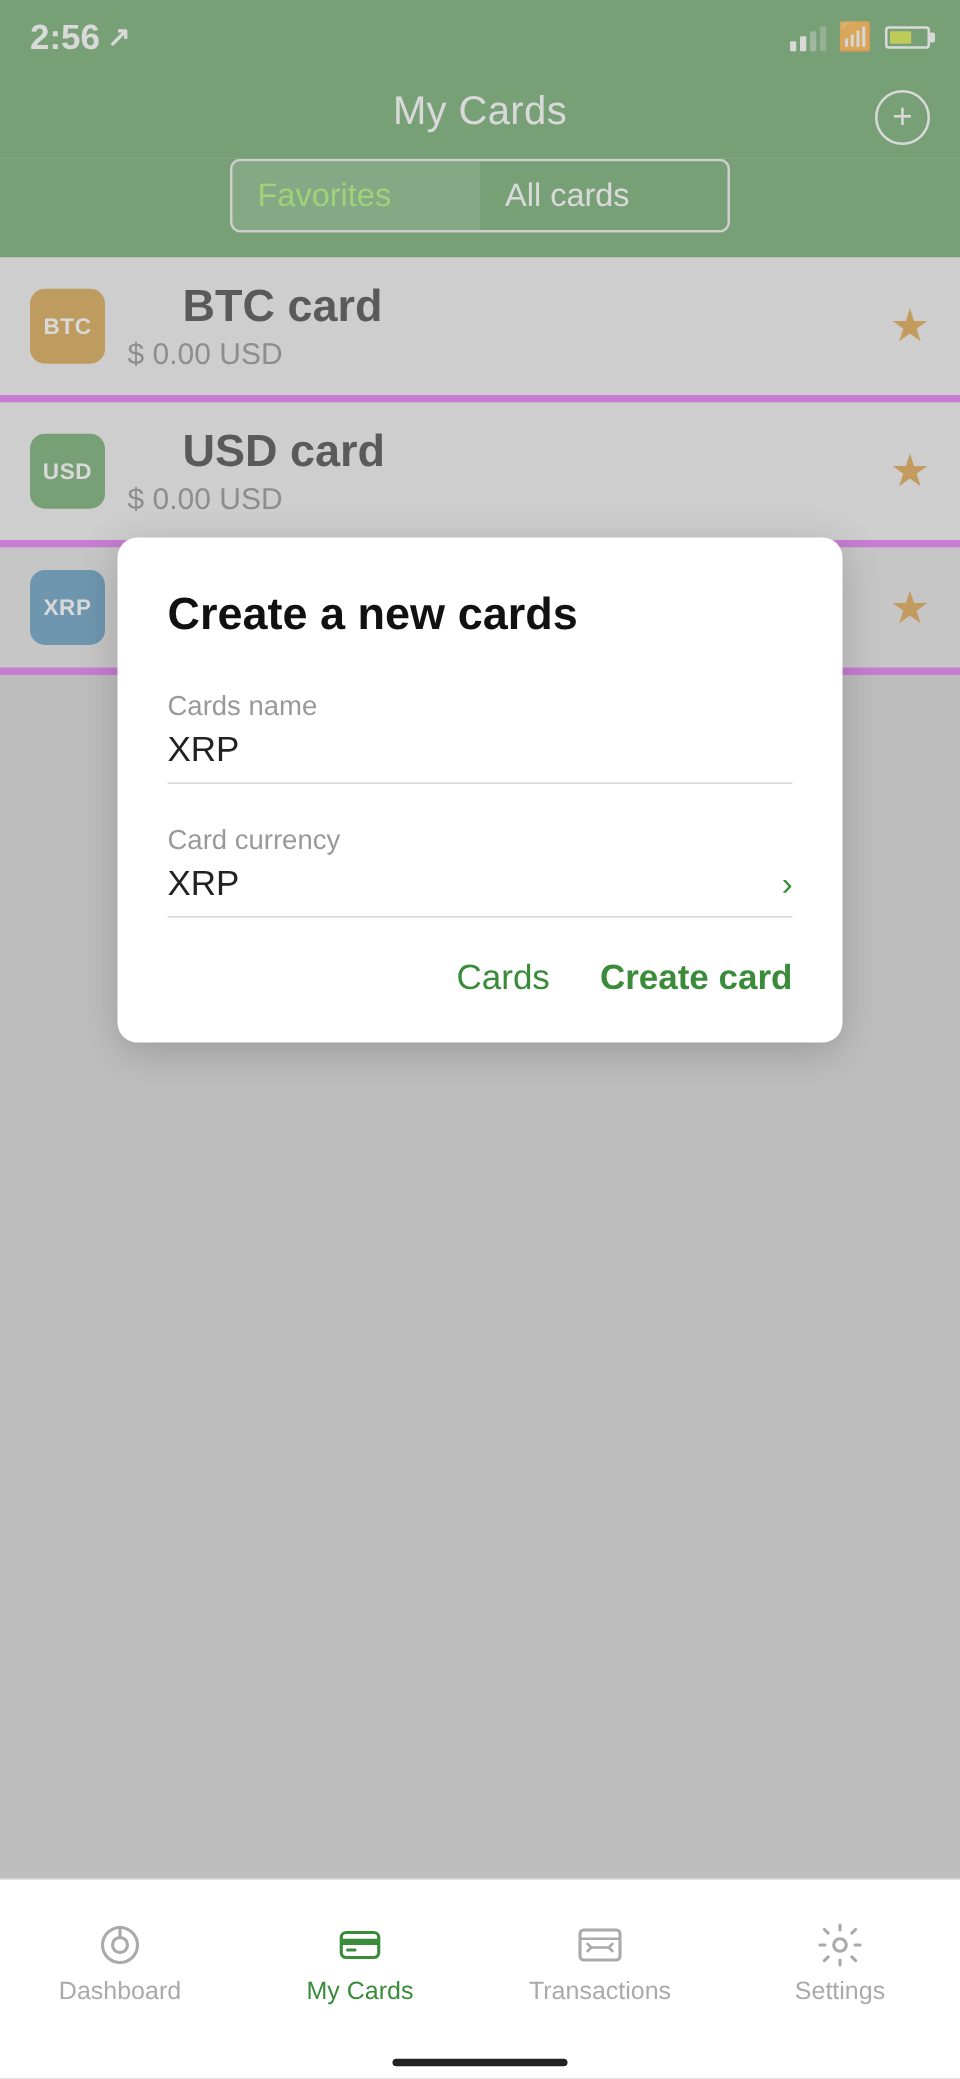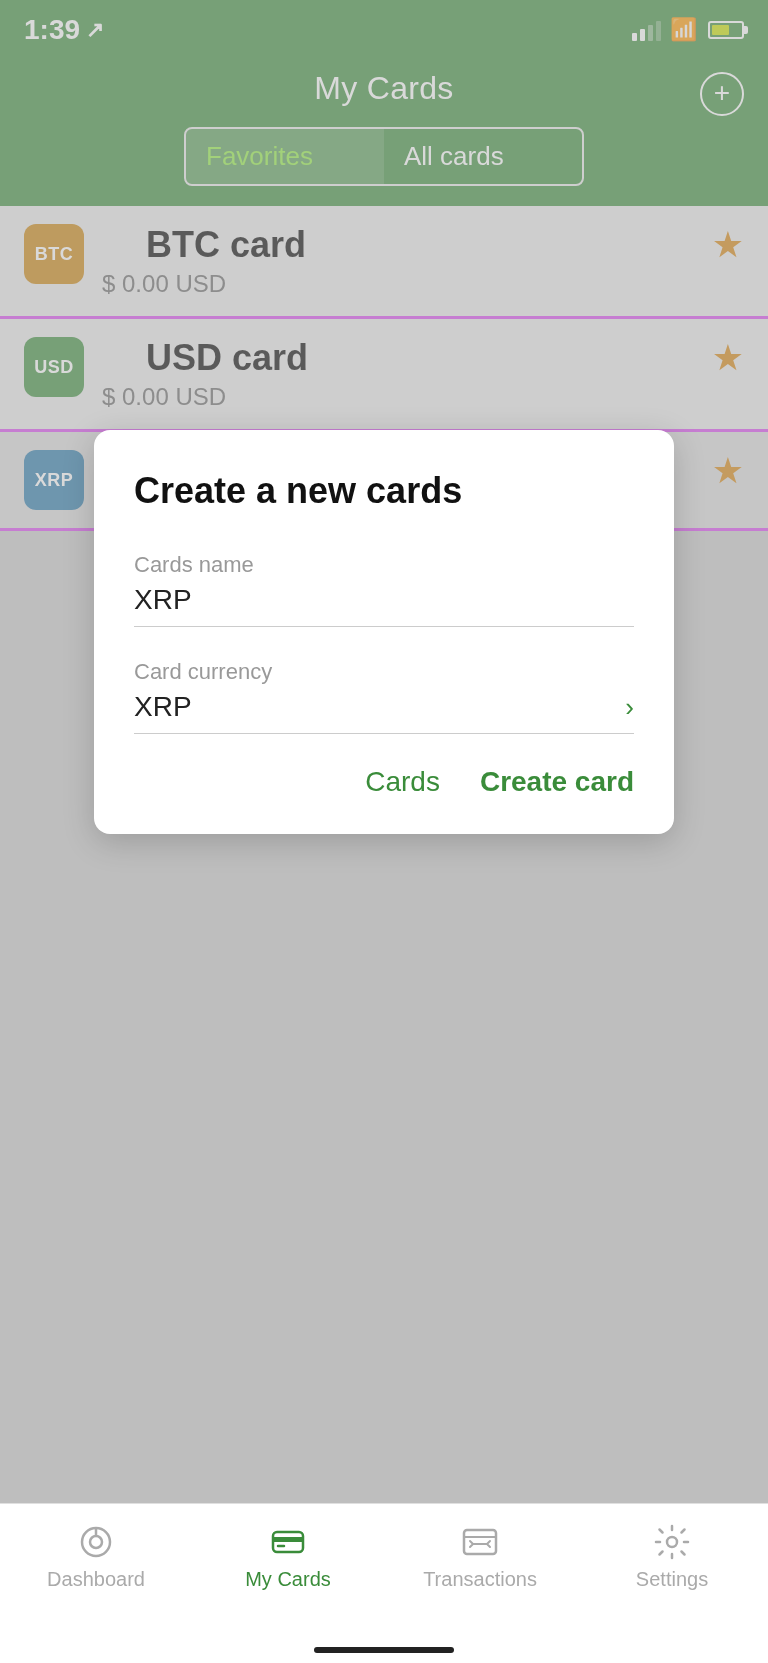--- a/index.html
+++ b/index.html
@@ -151,23 +151,23 @@
       color: white;
     }
 
     
     .card-list {
       background: #d0d0d0;
     }
     .card-item {
       background: #e8e8e8;
       display: flex;
-      align-items: flex-start;
+      align-items: center;
       padding: 18px 24px;
-      border-bottom: 3px solid #d946ef;
+      border-bottom: 6px solid #d946ef;
       position: relative;
     }
     .card-badge {
       width: 60px;
       height: 60px;
       border-radius: 12px;
       display: flex;
       align-items: center;
       justify-content: center;
       margin-right: 18px;
@@ -281,21 +281,21 @@
     .bottom-nav {
       position: absolute;
       bottom: 0;
       left: 0;
       width: 100%;
       background: white;
       height: 160px;
       display: flex;
       align-items: flex-start;
       justify-content: space-around;
-      padding-top: 18px;
+      padding-top: 32px;
       border-top: 1px solid #e0e0e0;
       z-index: 30;
     }
     .bottom-nav-item {
       display: flex;
       flex-direction: column;
       align-items: center;
       gap: 6px;
       cursor: pointer;
       flex: 1;
@@ -322,21 +322,21 @@
     .nav-svg {
       width: 40px;
       height: 40px;
     }
   </style>
 </head>
 <body>
 
 <div class="status-bar">
   <div class="status-time">
-    <span>1:39</span>
+    <span>2:56</span>
     <span class="nav-arrow">↗</span>
   </div>
   <div class="status-icons">
     <div class="signal-bars">
       <span style="height:8px;"></span>
       <span style="height:12px;"></span>
       <span style="height:16px; opacity:0.4;"></span>
       <span style="height:20px; opacity:0.3;"></span>
     </div>
     <span class="wifi-icon">📶</span>

